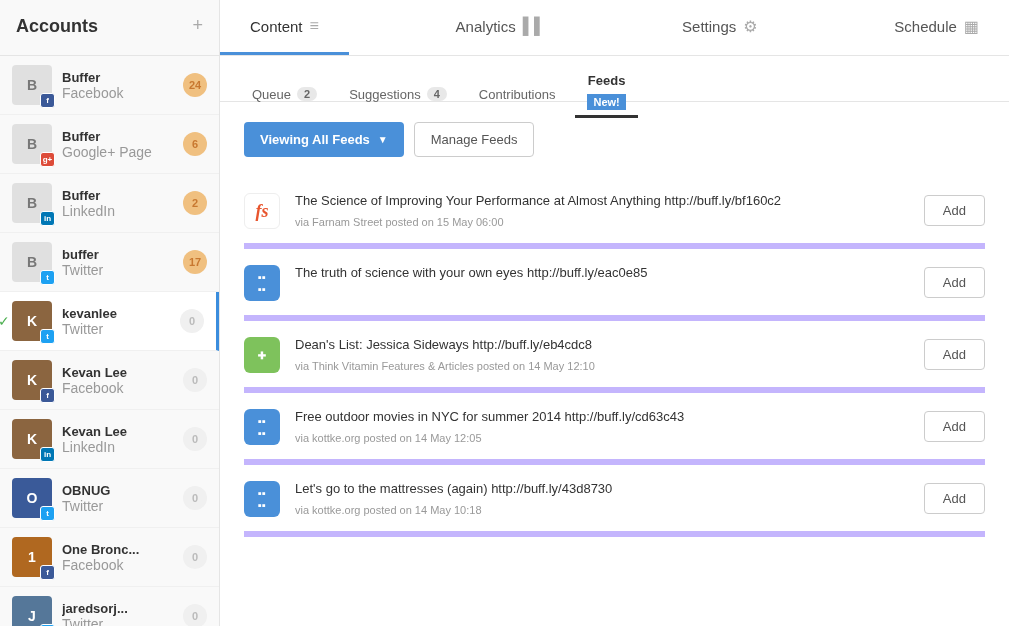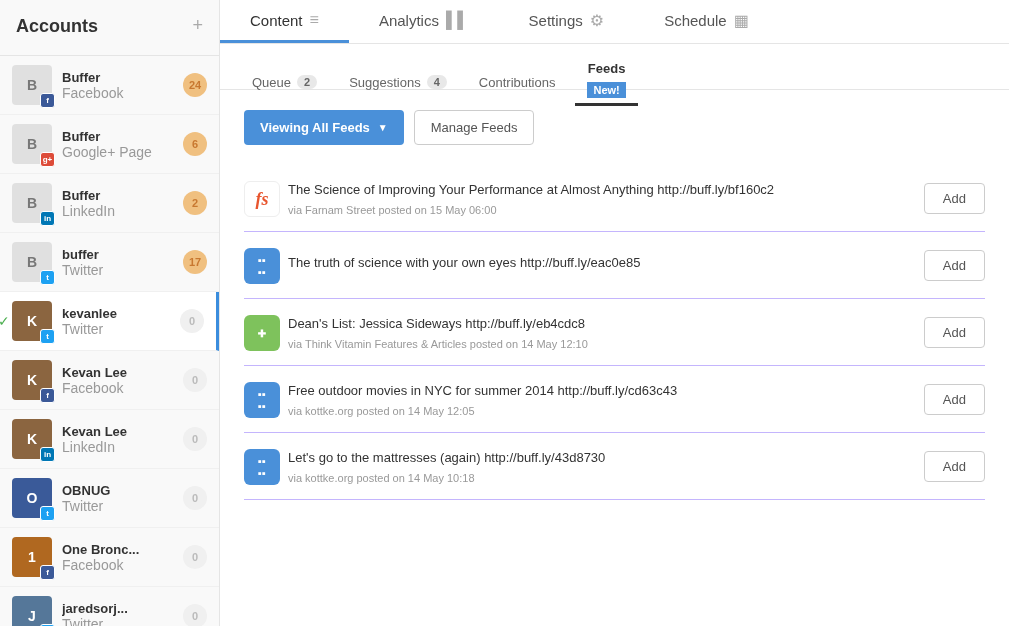--- a/index.html
+++ b/index.html
@@ -127,22 +127,23 @@
       flex-direction: column;
       background: #fff;
       height: 100%;
     }
 
     
     .top-nav {
       display: flex;
       align-items: center;
       border-bottom: 1px solid #e5e5e5;
-      height: 44px;
+      height: 56px;
       background: #fff;
+      justify-content: space-between;
     }
     .nav-tab {
       padding: 0 30px;
       height: 100%;
       display: flex;
       align-items: center;
       gap: 7px;
       cursor: pointer;
       font-size: 15px;
       color: #555;
@@ -233,24 +234,24 @@
       border-radius: 4px;
       padding: 9px 16px;
       cursor: pointer;
       font-size: 13px;
       font-weight: 500;
     }
 
     
     .feed-item {
       display: flex;
-      align-items: center;
-      gap: 8px;
+      align-items: flex-start;
+      gap: 15px;
       padding: 14px 0;
-      border-bottom: 1px solid #c4b5fd;
+      border-bottom: 6px solid #c4b5fd;
     }
     .feed-source-icon {
       width: 36px;
       height: 36px;
       border-radius: 6px;
       flex-shrink: 0;
       display: flex;
       align-items: center;
       justify-content: center;
       font-size: 18px;

